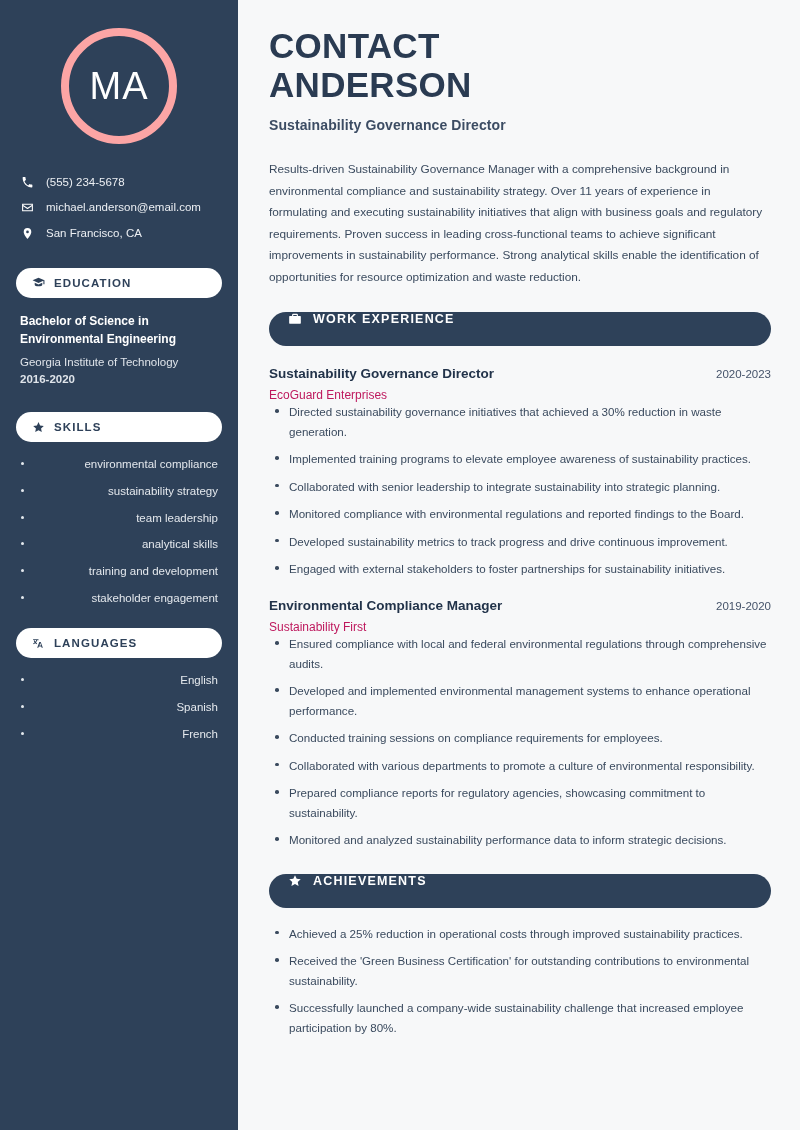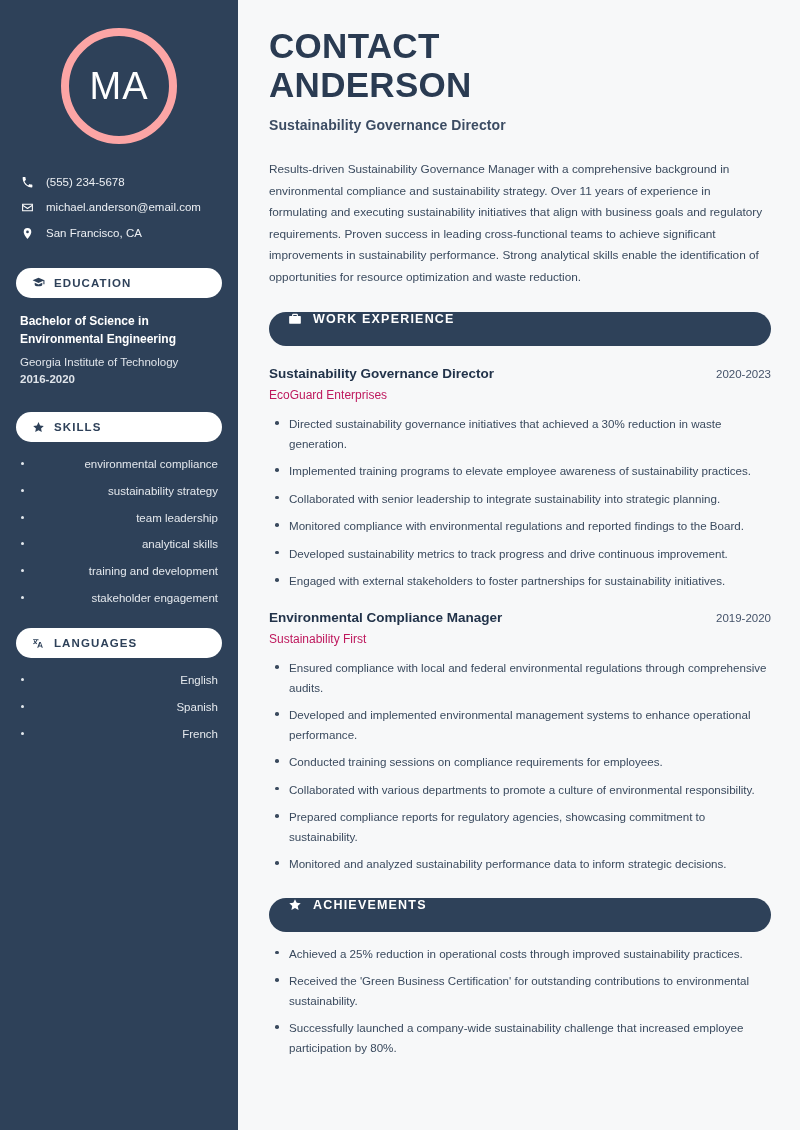--- a/index.html
+++ b/index.html
@@ -172,21 +172,20 @@
     font-size: 11.5px;
     color: #45536a;
   }
   .job-company {
     font-size: 12px;
     color: #be185d;
     margin-top: 7px;
   }
   ul.bullets {
     list-style: none;
-    margin-top: 12px;
     padding-left: 4px;
   }
   ul.bullets li {
     position: relative;
     padding-left: 16px;
     font-size: 11.6px;
     line-height: 1.68;
     color: #3a4a5e;
     margin-bottom: 8px;
   }

